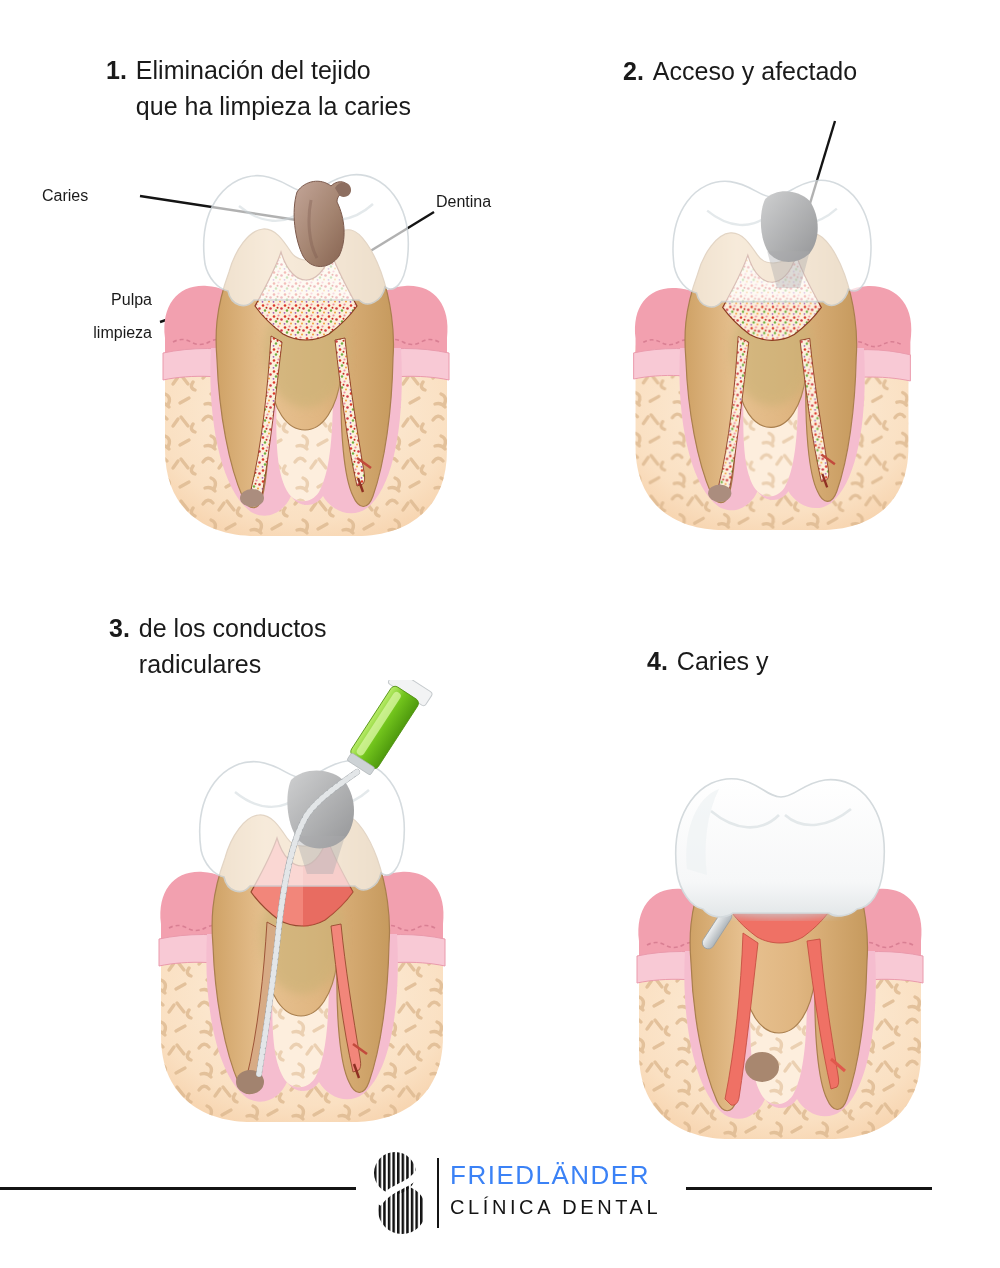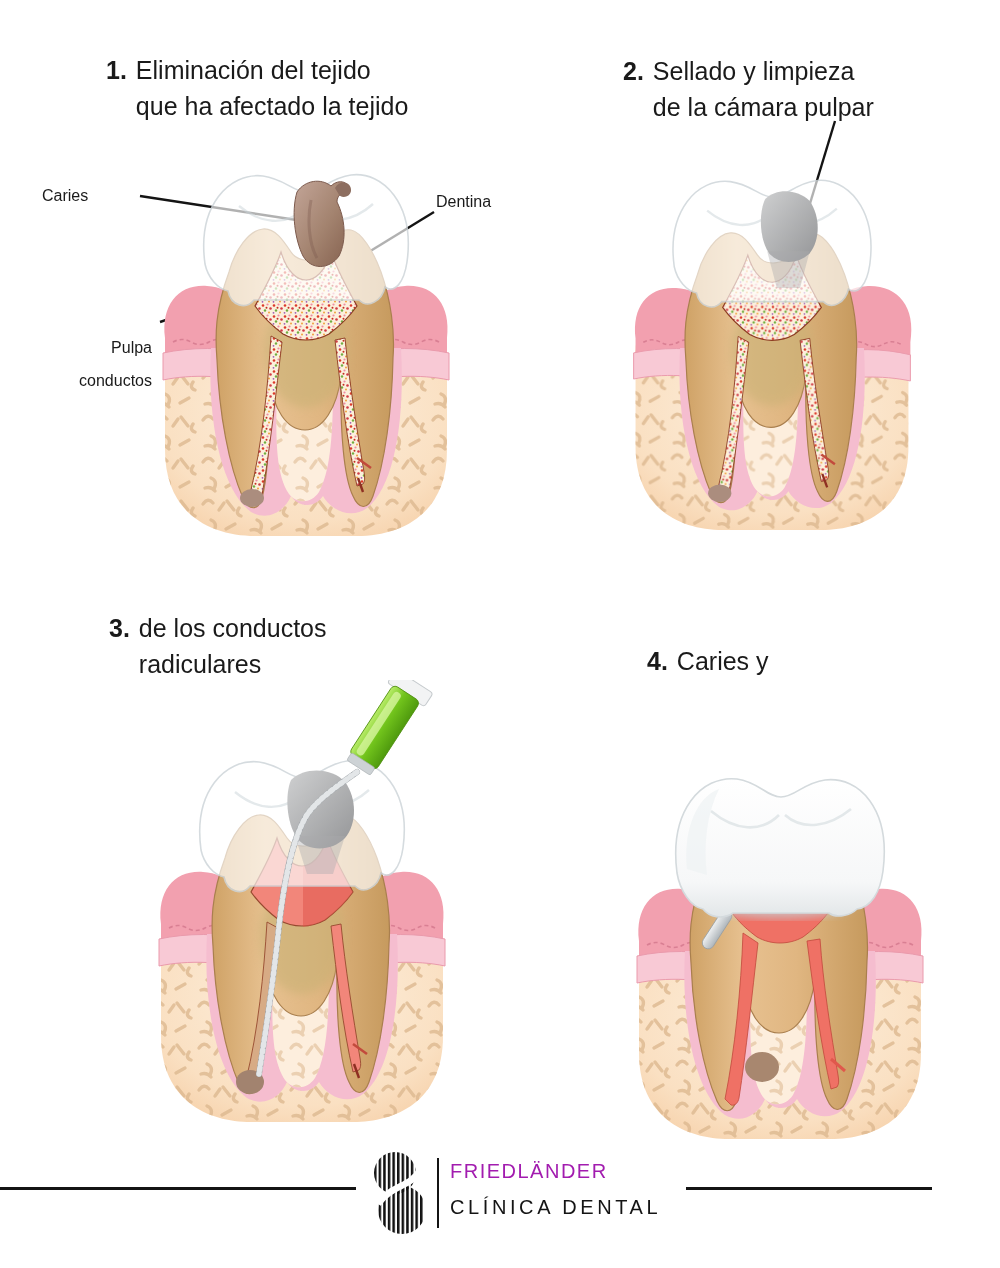--- a/index.html
+++ b/index.html
@@ -3,26 +3,26 @@
 <meta charset="utf-8">
 <style>
   html,body{margin:0;padding:0;background:#fff;}
   #canvas{position:relative;width:1000px;height:1268px;background:#fff;overflow:hidden;
           font-family:"Liberation Sans","DejaVu Sans",sans-serif;color:#161616;}
   .abs{position:absolute;}
   .step-title{position:absolute;display:flex;gap:9px;font-size:25px;line-height:36px;color:#1a1a1a;}
   .step-title .num{font-weight:700;}
   .step-title .lines{display:flex;flex-direction:column;justify-content:space-between;}
   .anat-label{position:absolute;font-size:16px;line-height:33px;color:#1a1a1a;}
-  .anat-label.right{text-align:right;margin-top:48px;}
+  .anat-label.right{text-align:right;}
   svg{display:block;}
   
   .rule{position:absolute;height:3px;background:#141414;}
   .logo-divider{position:absolute;width:2px;background:#141414;}
-  .brand{position:absolute;font-size:20px;letter-spacing:1.5px;font-weight:400;color:#a21caf;}
+  .brand{position:absolute;font-size:26px;letter-spacing:1.5px;font-weight:400;color:#3b82f6;}
   .tagline{position:absolute;font-size:20px;letter-spacing:3.6px;font-weight:400;color:#141414;}
 </style>
 </head>
 <body>
 
 <div id="canvas">
 
   <svg width="0" height="0" aria-hidden="true">
     <defs>
       <radialGradient id="gBone" cx="50%" cy="40%" r="75%">
@@ -83,29 +83,28 @@
           <circle cx="1.5" cy="9.8" r=".9" fill="#9b59b6"></circle>
         <circle cx="5.5" cy="4.8" r="1" fill="#c22f20"></circle>
       </pattern>
     </defs>
   </svg>
 
   <div class="step-title" style="left:106px;top:52px;">
     <span class="num">1.</span>
     <span class="lines">
       <span>Eliminación del tejido</span>
-      <span>que ha afectado la tejido</span>
+      <span>que ha limpieza la caries</span>
     </span>
   </div>
 
   <div class="step-title" style="left:623px;top:53px;">
     <span class="num">2.</span>
     <span class="lines">
-      <span>Sellado y limpieza</span>
-      <span>de la cámara pulpar</span>
+      <span>Acceso y afectado</span>
     </span>
   </div>
 
   <div class="step-title" style="left:109px;top:610px;">
     <span class="num">3.</span>
     <span class="lines">
       <span>de los conductos</span>
       <span>radiculares</span>
     </span>
   </div>
@@ -114,21 +113,21 @@
     <span class="num">4.</span>
     <span class="lines">
       <span>Caries y</span>
     </span>
   </div>
 
   <div class="anat-label" style="left:42px;top:179px;">Caries</div>
   <div class="anat-label" style="left:436px;top:185px;">Dentina</div>
   <div class="anat-label right" style="left:36px;top:283px;width:116px;">
     <span style="display:block">Pulpa</span>
-    <span style="display:block">conductos</span>
+    <span style="display:block">limpieza</span>
   </div>
 
   <svg class="abs" style="left:0;top:0;" width="1000" height="1268" viewBox="0 0 1000 1268">
     <line x1="140" y1="196" x2="303" y2="221" stroke="#141414" stroke-width="2.4"></line>
     <line x1="434" y1="212" x2="359" y2="258" stroke="#141414" stroke-width="2.4"></line>
     <line x1="160" y1="322" x2="292" y2="278" stroke="#141414" stroke-width="2.4"></line>
     <line x1="835" y1="121" x2="788" y2="276" stroke="#141414" stroke-width="2.4"></line>
   </svg>
 
   <svg class="abs" style="left:151px;top:160px;" width="310" height="380" viewBox="0 0 310 380">

